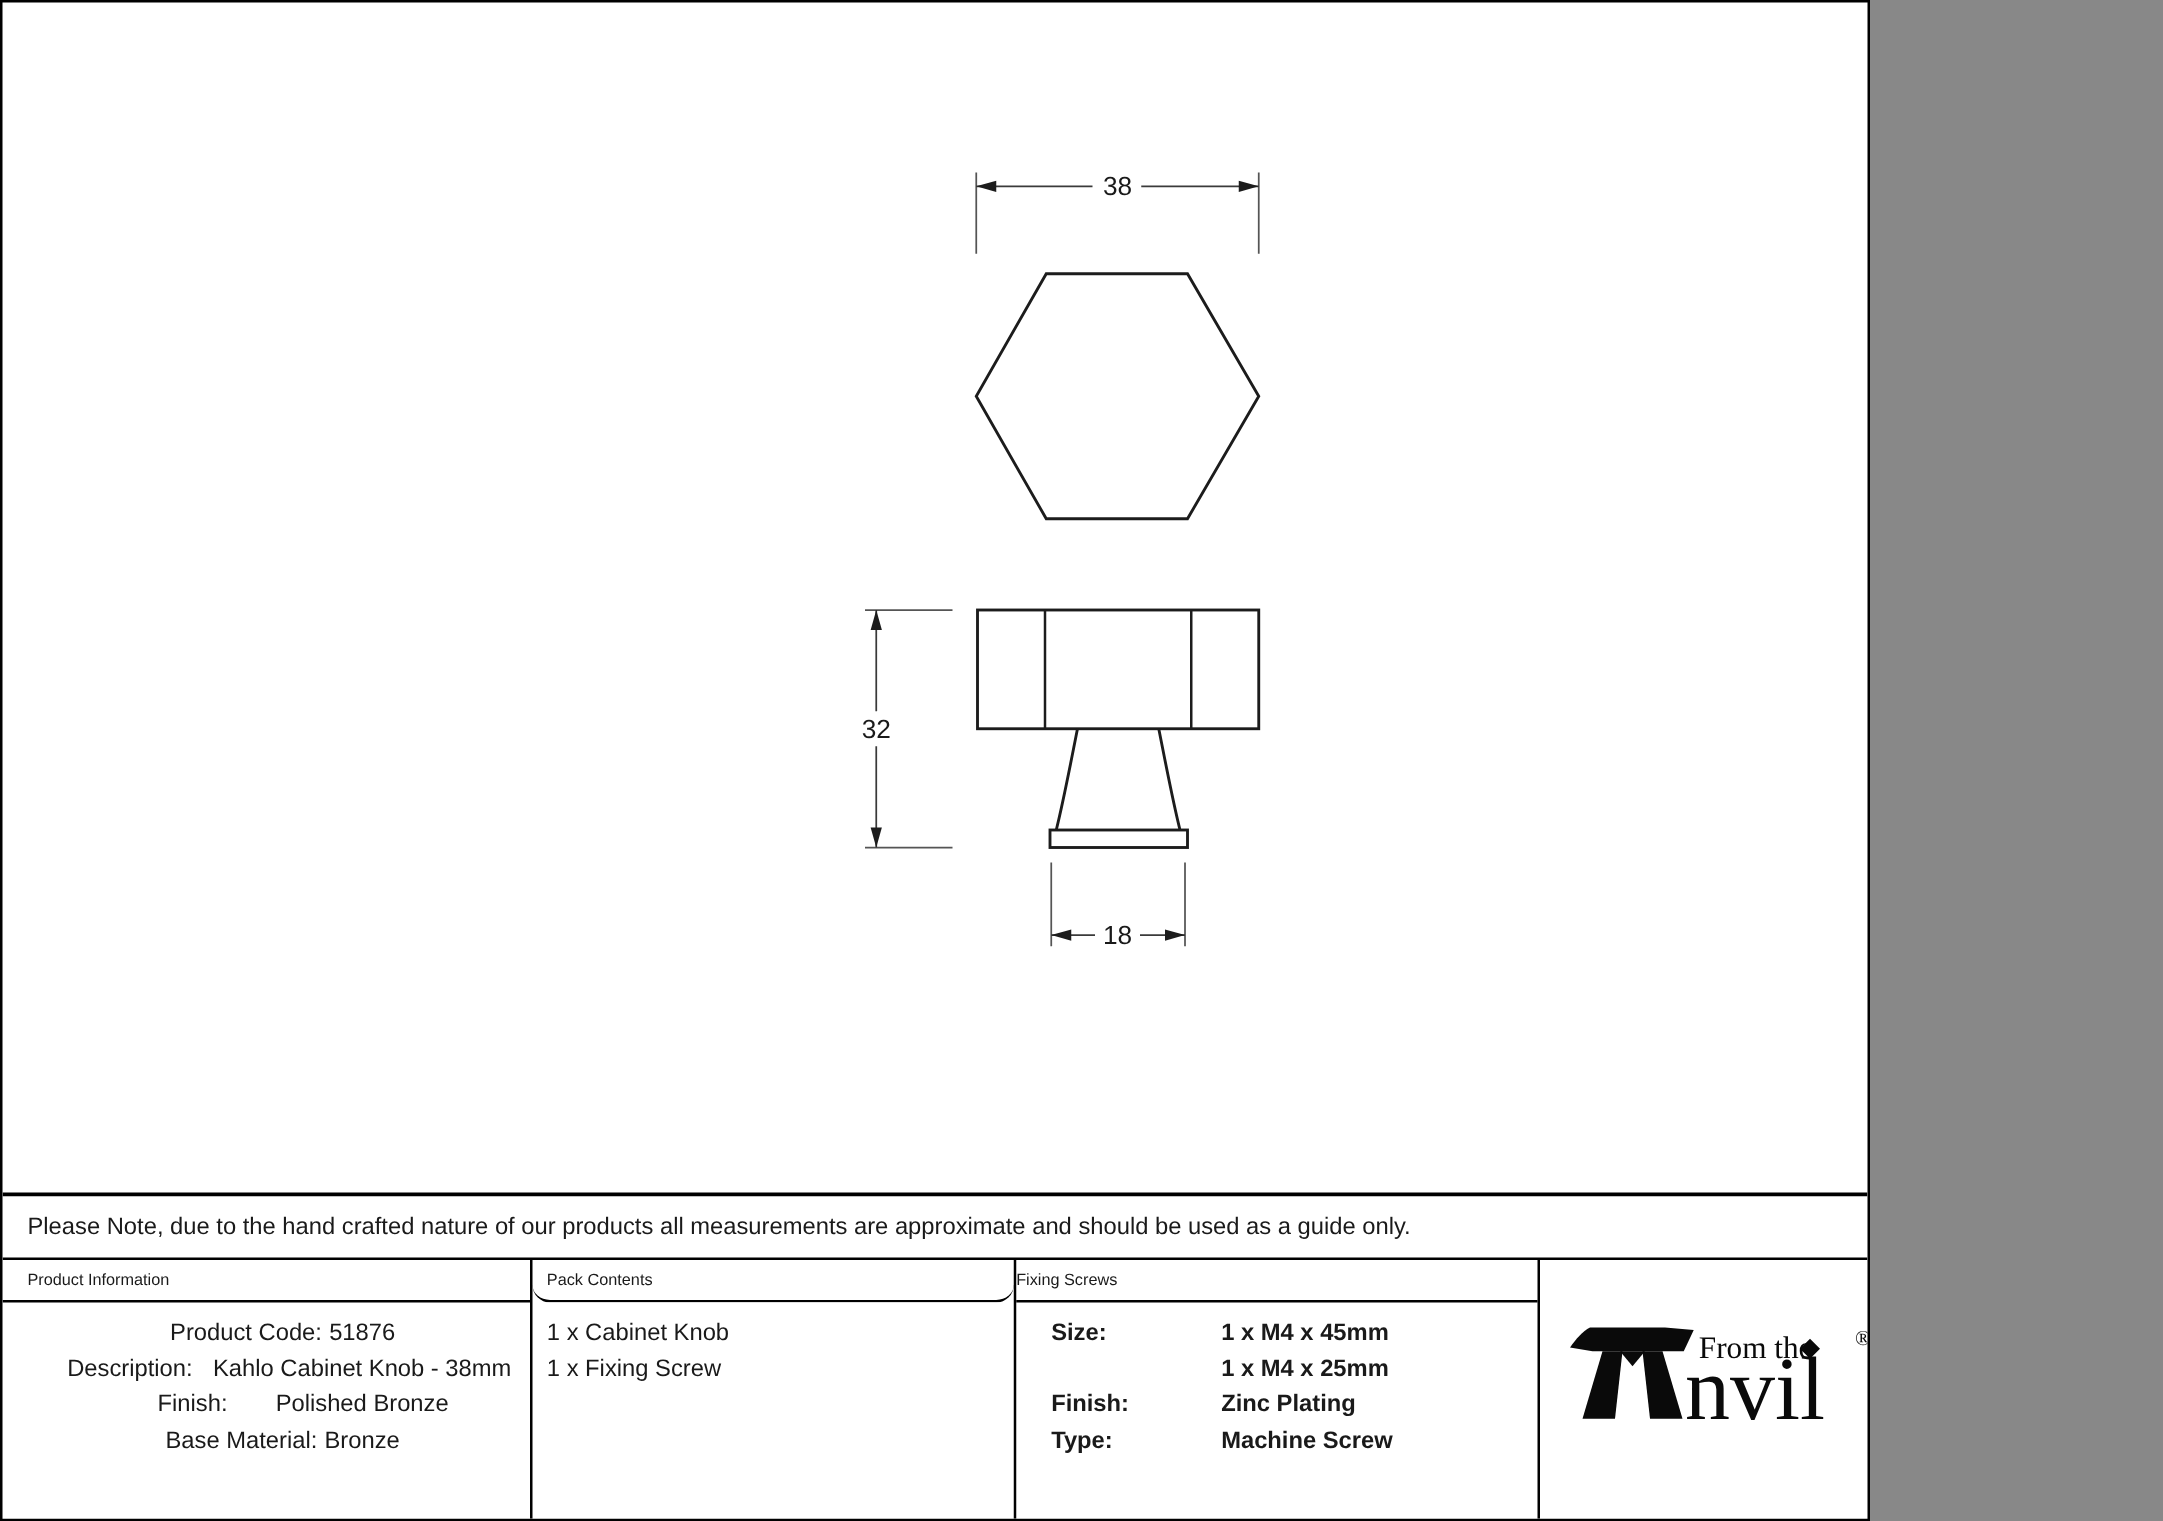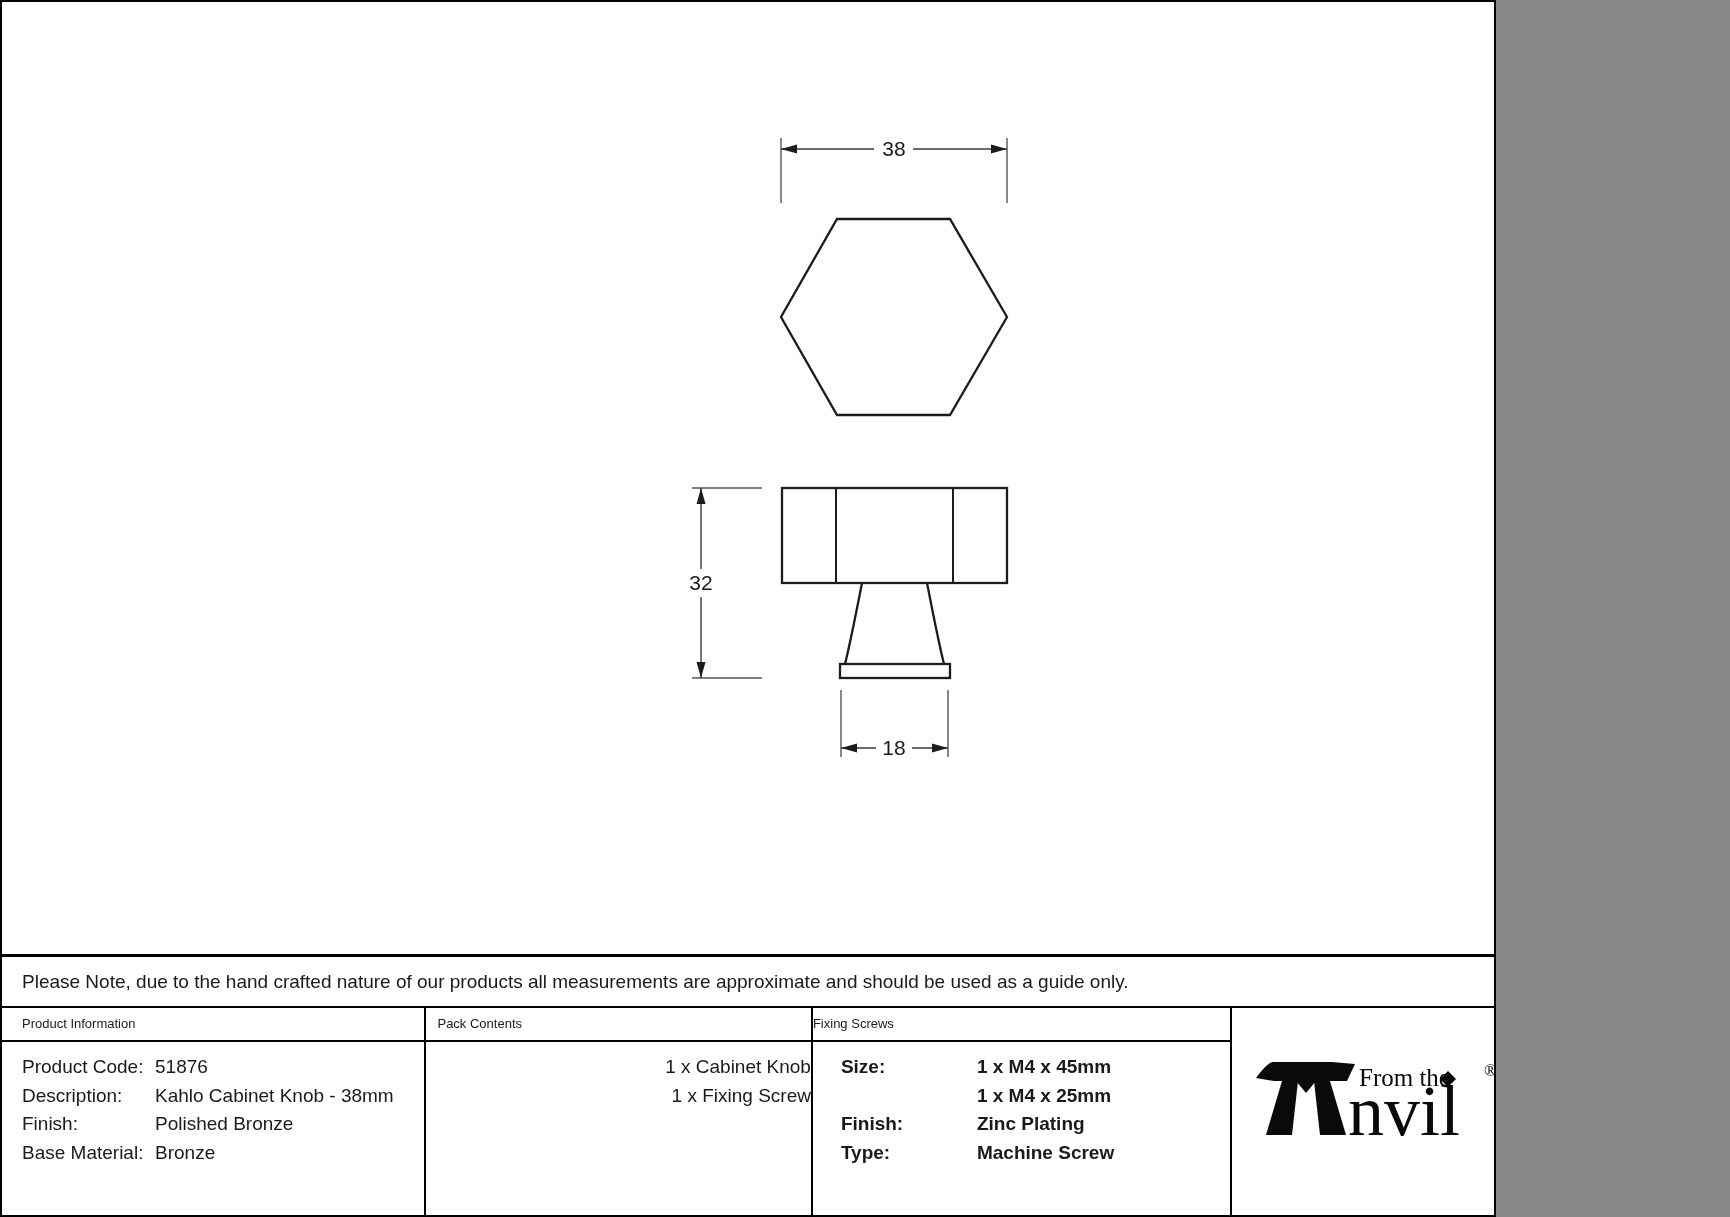--- a/index.html
+++ b/index.html
@@ -31,25 +31,25 @@
   .col-product{width:491px;border-right:2px solid #000;}
   .col-pack{width:447px;border-right:2px solid #000;}
   .col-screws{width:485px;border-right:2px solid #000;}
   .col-logo{width:303px;position:relative;}
   .col-header{
     height:34px;box-sizing:border-box;
     border-bottom:2px solid #000;
     line-height:31px;font-size:13px;
   }
   .col-product .col-header{padding-left:20px;}
-  .col-pack .col-header{padding-left:11px;}
+  .col-pack .col-header{padding-left:11px;border-radius:14px;}
   .col-screws .col-header{}
   .col-body{padding-top:11px;font-size:19px;line-height:28.5px;}
-  .col-product .col-body{padding-left:20px;}
-  .col-pack .col-body{padding-left:11px;text-align:right;}
+  .col-product .col-body{padding-left:20px;text-align:center;}
+  .col-pack .col-body{padding-left:11px;}
   .col-screws .col-body{padding-left:28px;font-weight:bold;}
   .kv-row{white-space:nowrap;}
   .lbl{display:inline-block;}
   .col-product .lbl{width:133px;}
   .col-screws .lbl{width:136px;}
   .logo-svg{position:absolute;left:20px;top:50px;}
 </style>
 </head>
 <body>
 

